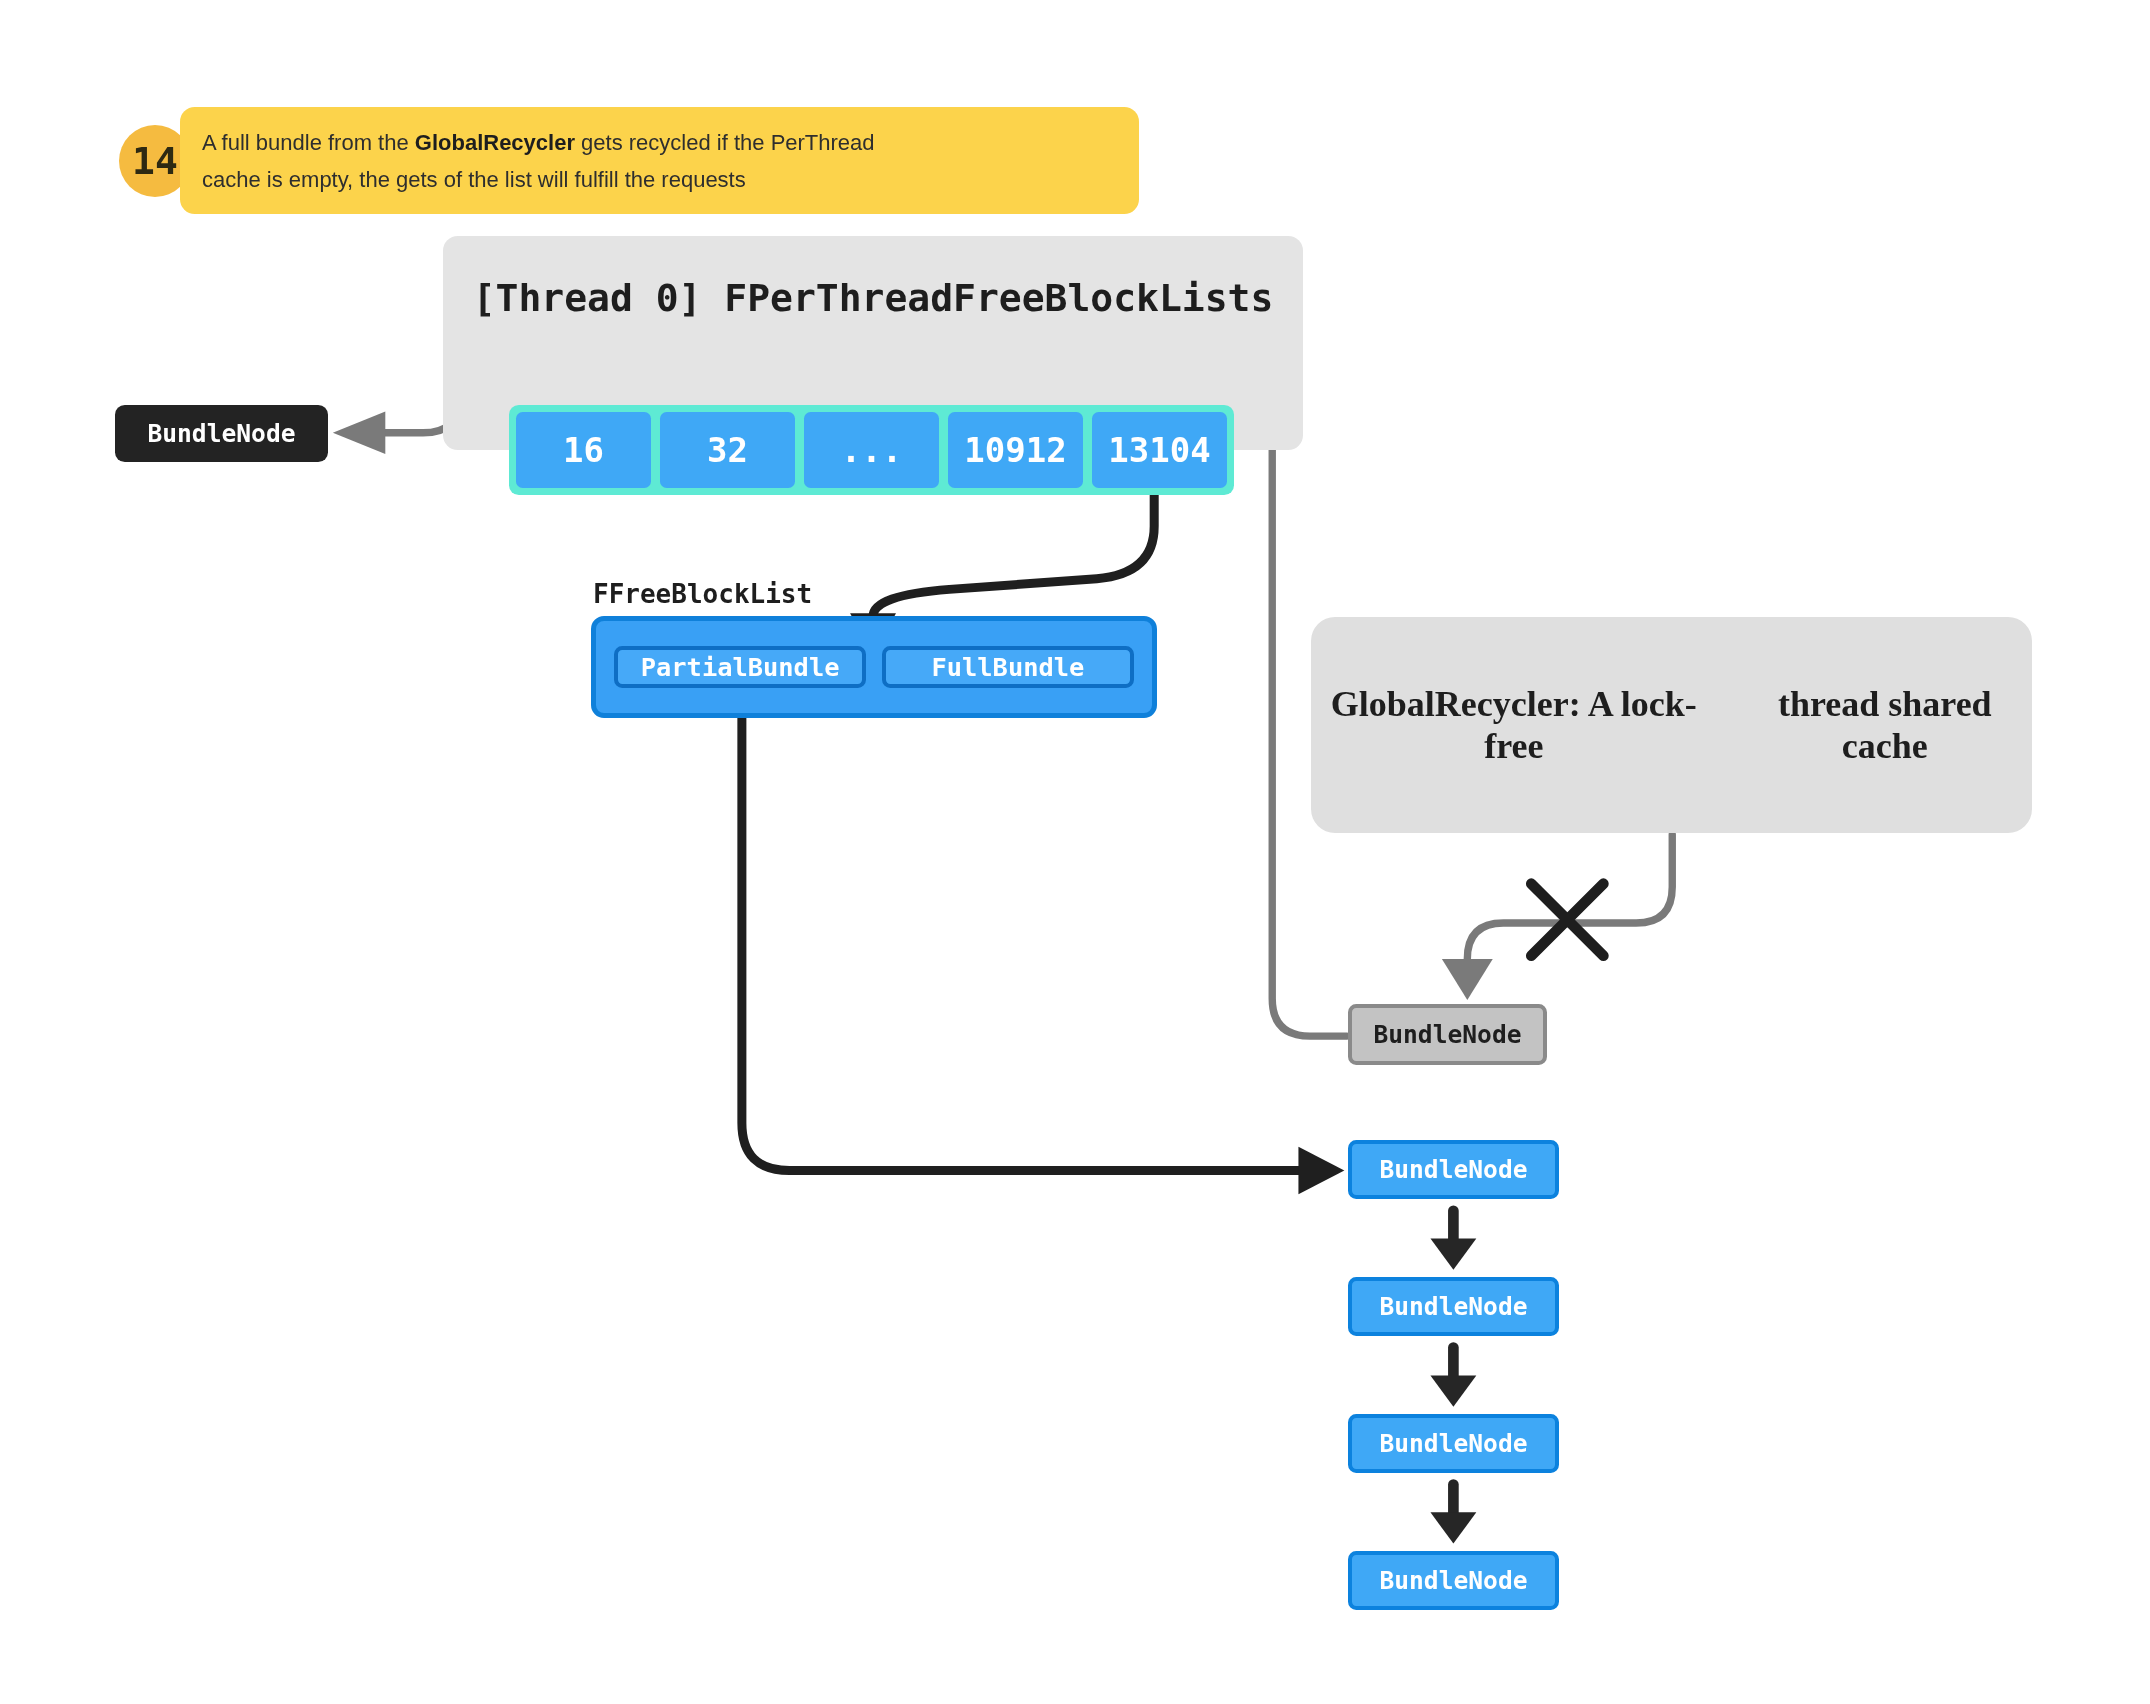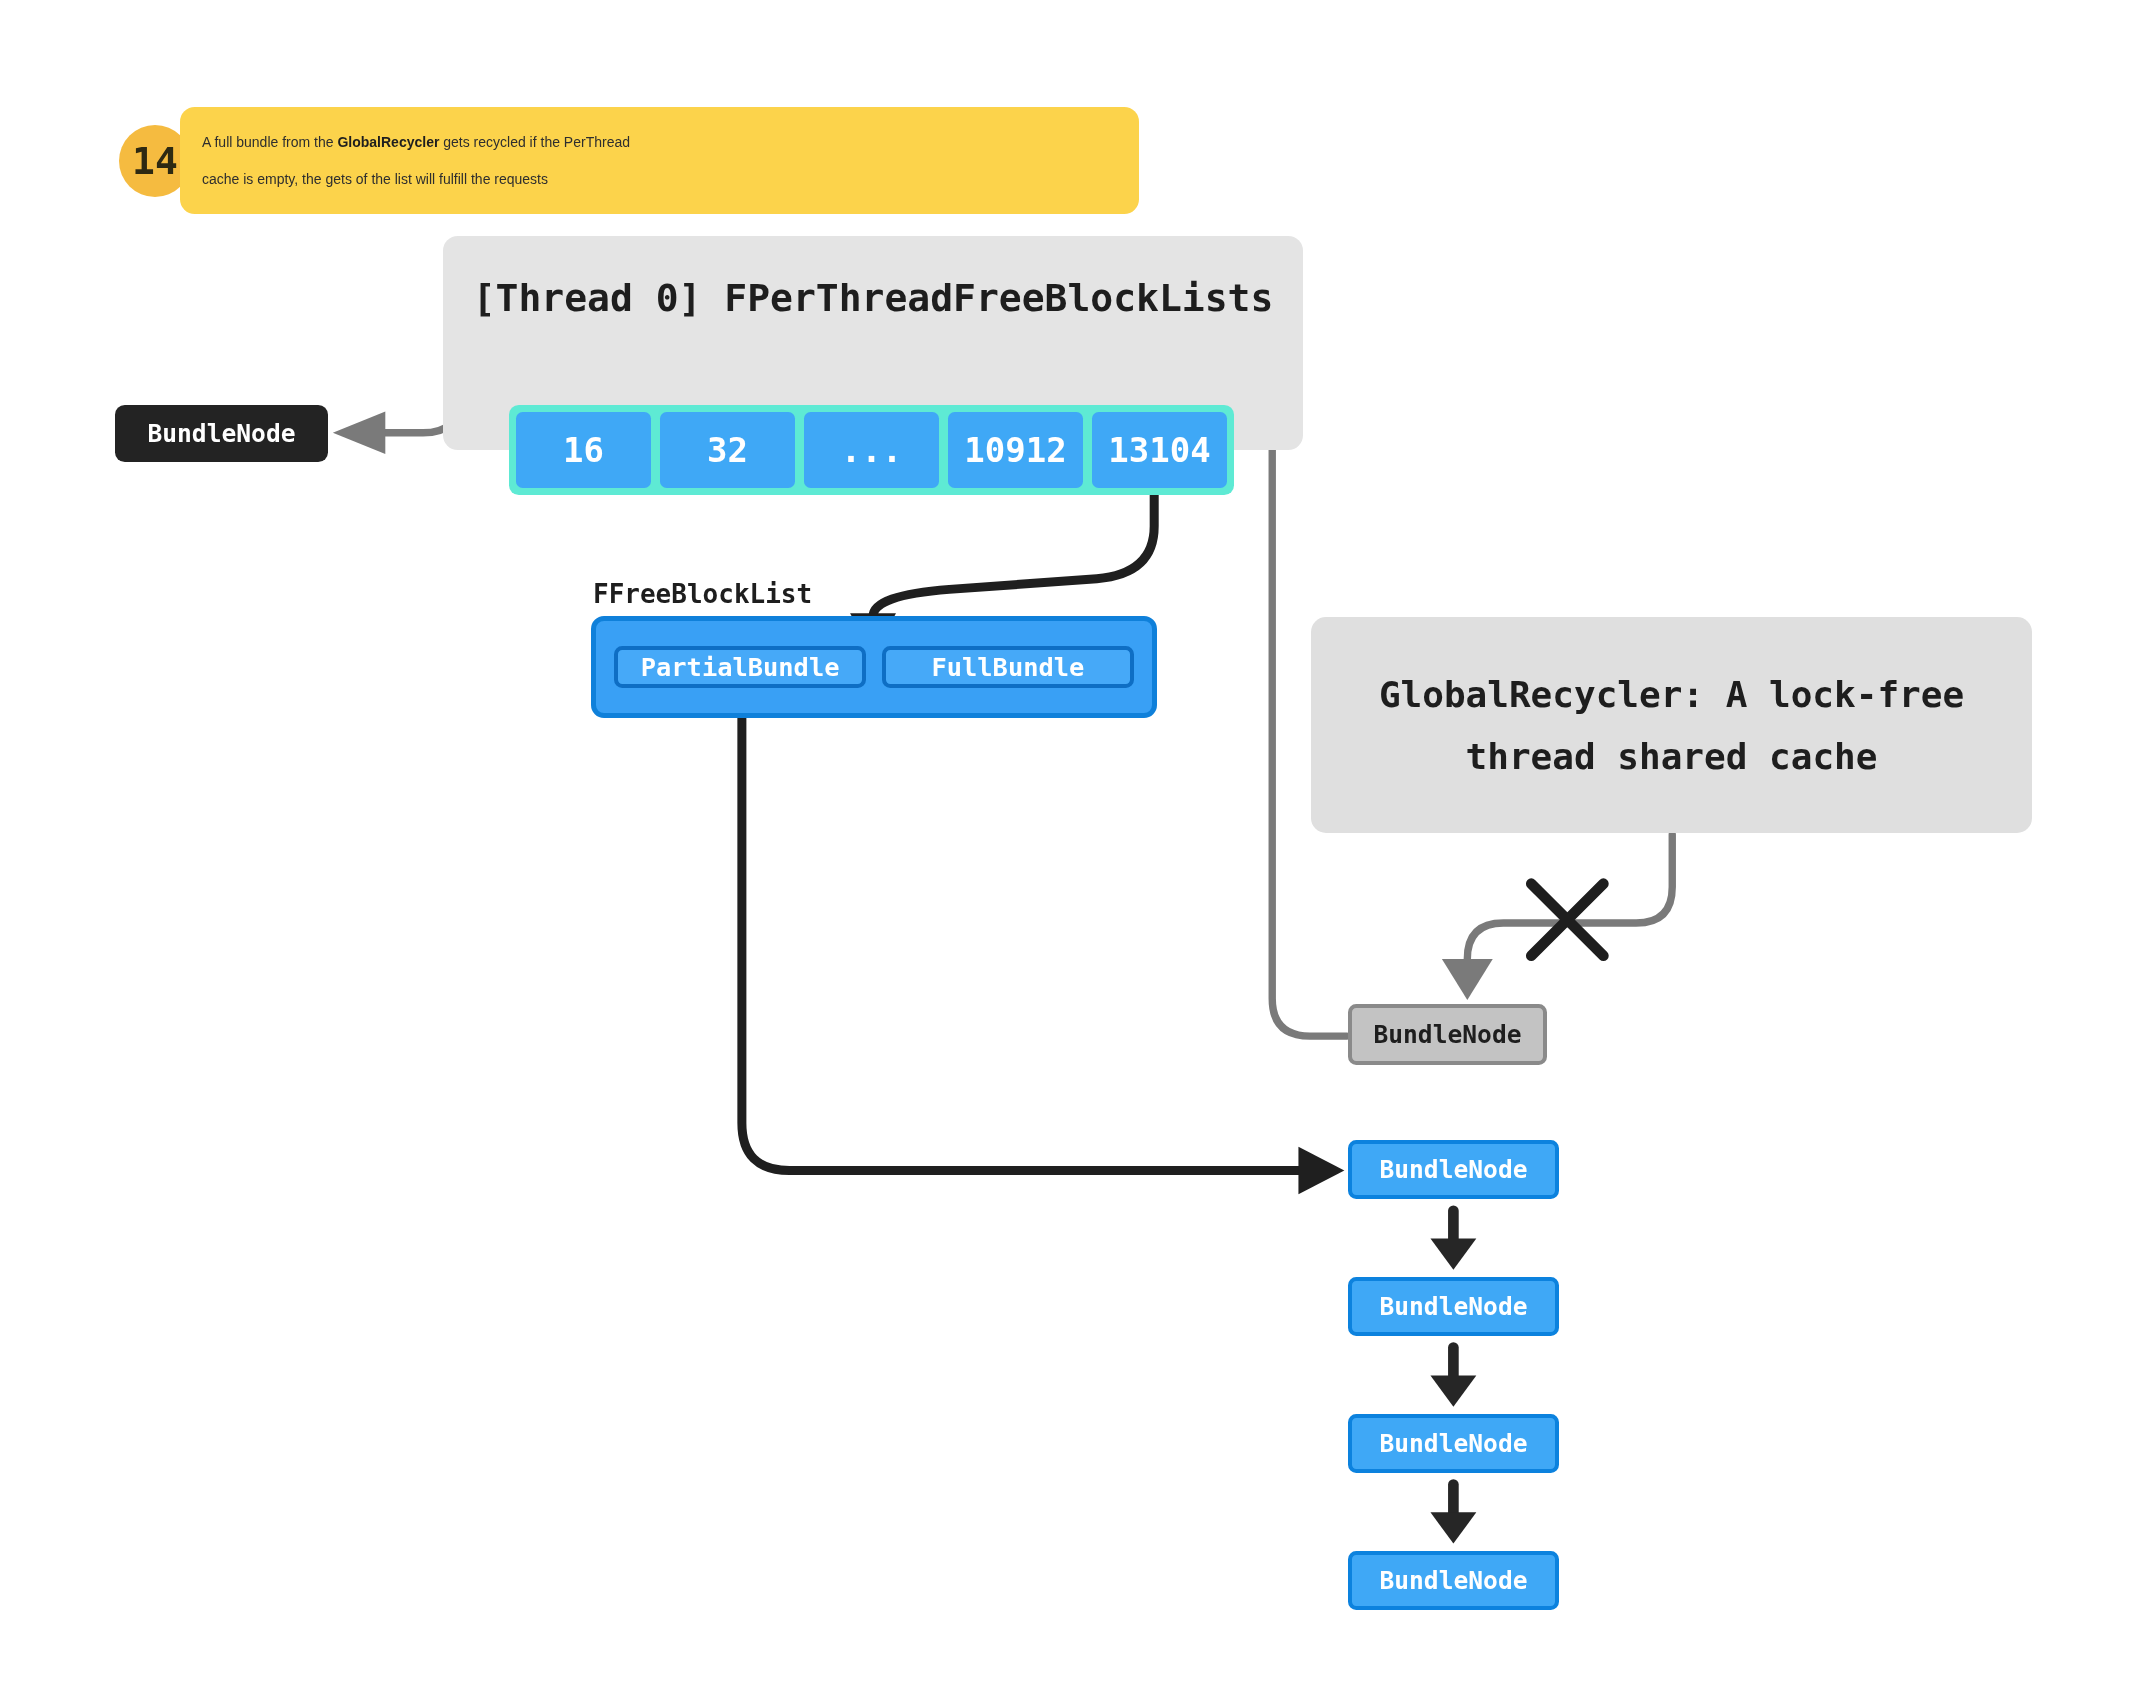--- a/index.html
+++ b/index.html
@@ -6,21 +6,21 @@
   #canvas{position:relative;width:2151px;height:1705px;background:#ffffff;overflow:hidden;
           font-family:"Liberation Sans",sans-serif;}
   .abs{position:absolute;}
   .mono{font-family:"DejaVu Sans Mono",monospace;font-weight:bold;}
   .center{display:flex;align-items:center;justify-content:center;}
 
   
   #badge{left:119px;top:125px;width:72px;height:72px;border-radius:50%;background:#F5BB40;
          color:#2E2912;font-size:38px;z-index:1;}
   #note{left:180px;top:107px;width:959px;height:107px;border-radius:14.8px;background:#FCD34B;
-        color:#2E2E2E;font-size:14px;line-height:37px;padding:17px 24.6px 0 22px;box-sizing:border-box;z-index:2;}
+        color:#2E2E2E;font-size:22px;line-height:37px;padding:17px 24.6px 0 22px;box-sizing:border-box;z-index:2;}
   #note b{color:#1E1E1E;}
 
   
   #panel{left:443px;top:236px;width:860px;height:214px;border-radius:14.8px;background:#E4E4E4;}
   #panel-title{position:absolute;left:0;right:0;top:40px;text-align:center;font-size:38px;color:#1E1E1E;}
   #array{position:absolute;left:66px;top:169px;width:725px;height:90px;background:#5eead4;
          border-radius:9.8px;display:flex;gap:8.2px;padding:6.6px;box-sizing:border-box;}
   .cell{flex:1;background:#3FA8F6;border-radius:6.6px;color:#ffffff;font-size:34px;}
 
   
@@ -28,23 +28,23 @@
               color:#ffffff;font-size:24.6px;}
 
   
   #fbl-label{left:593px;top:579px;font-size:26px;color:#1E1E1E;}
   #fbl{left:591px;top:616px;width:566px;height:102px;background:#39A0F5;border:5.7px solid #0F80DA;
        border-radius:13px;box-sizing:border-box;display:flex;gap:15.6px;padding:25px 18px;}
   .fbl-inner{flex:1;background:#46A9F8;border:4.9px solid #0E6EC4;border-radius:8.2px;
              color:#ffffff;font-size:25.4px;box-sizing:border-box;display:flex;align-items:center;justify-content:center;}
 
   
-  #recycler{left:1311px;top:617px;width:721px;height:216px;background:#DFDFDF;border-radius:15px;
-            color:#1E1E1E;font-size:36px;display:flex;flex-direction:column;align-items:center;
-            justify-content:center;gap:21px;text-align:center;}
+  #recycler{left:1311px;top:617px;width:721px;height:216px;background:#DFDFDF;border-radius:24px;
+            color:#1E1E1E;font-size:36px;display:flex;flex-direction:row;align-items:center;
+            justify-content:center;gap:21px;text-align:center;font-family:Liberation Serif, serif;}
 
   
   #node-gray{left:1348px;top:1004px;width:199px;height:61px;background:#C3C3C3;border:4.1px solid #8A8A8A;
              border-radius:8.2px;box-sizing:border-box;color:#1E1E1E;font-size:24.6px;}
 
   
   .chain-node{left:1348px;width:211px;height:59px;background:#3FA8F6;border:4.9px solid #0C82DE;
               border-radius:8.2px;box-sizing:border-box;color:#ffffff;font-size:24.6px;}
   #chain-0{top:1140px;} #chain-1{top:1277px;} #chain-2{top:1414px;} #chain-3{top:1551px;}
 

